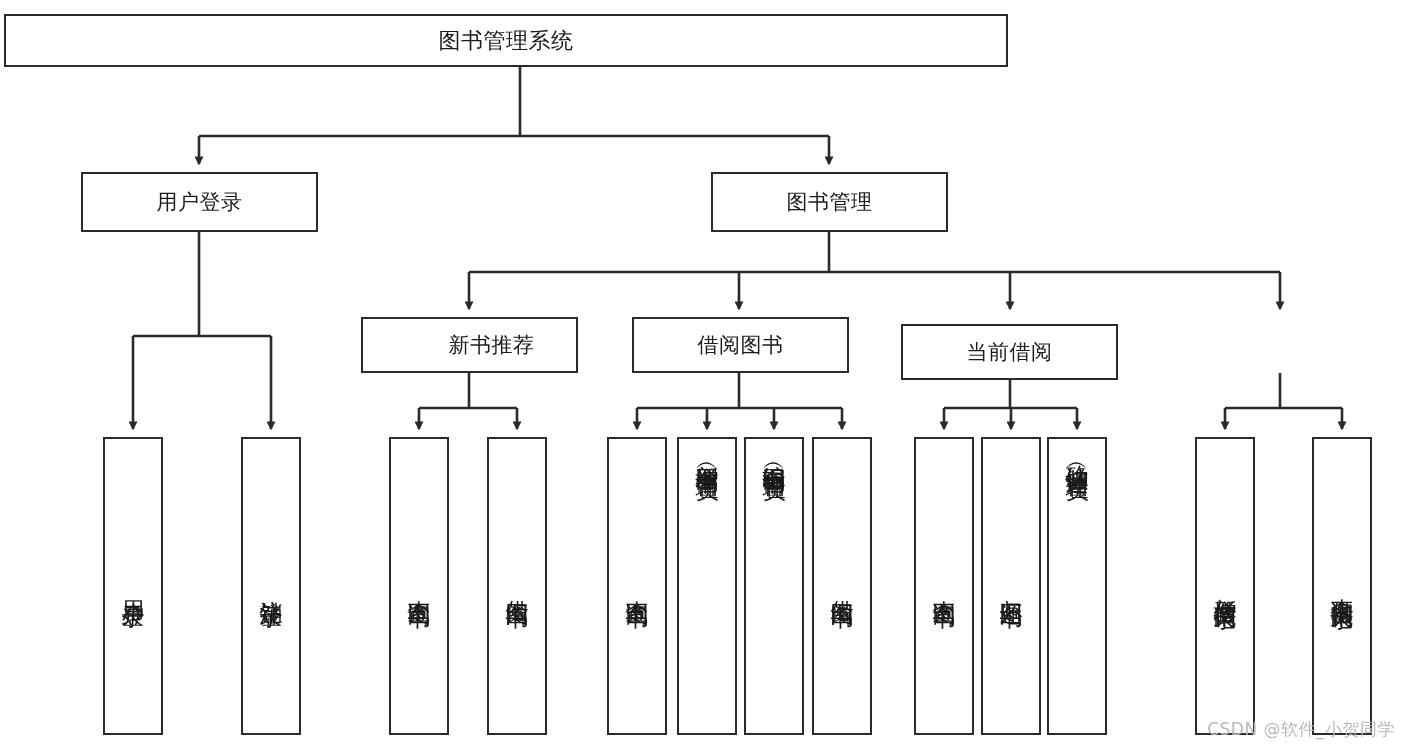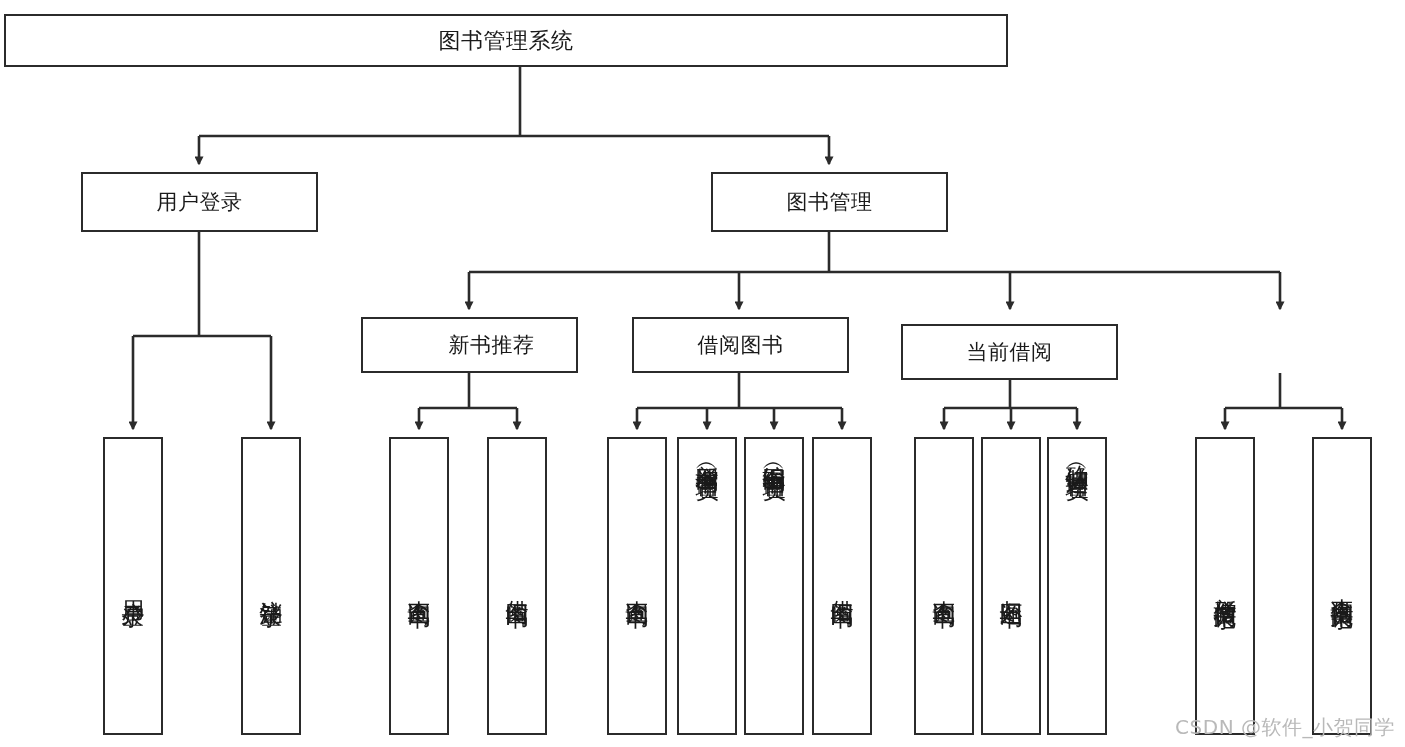--- a/index.html
+++ b/index.html
@@ -65,21 +65,21 @@
     height: auto;
   }
   .node.v.centered {
     align-items: center;
     padding-top: 0;
   }
   #watermark {
     position: absolute;
     right: 10px;
     bottom: 6px;
-    font-size: 20px;
+    font-size: 17px;
     color: #b9b9b9;
     white-space: nowrap;
     letter-spacing: 0.5px;
   }
 </style>
 </head>
 <body>
 
 <div id="diagram-root">
 

